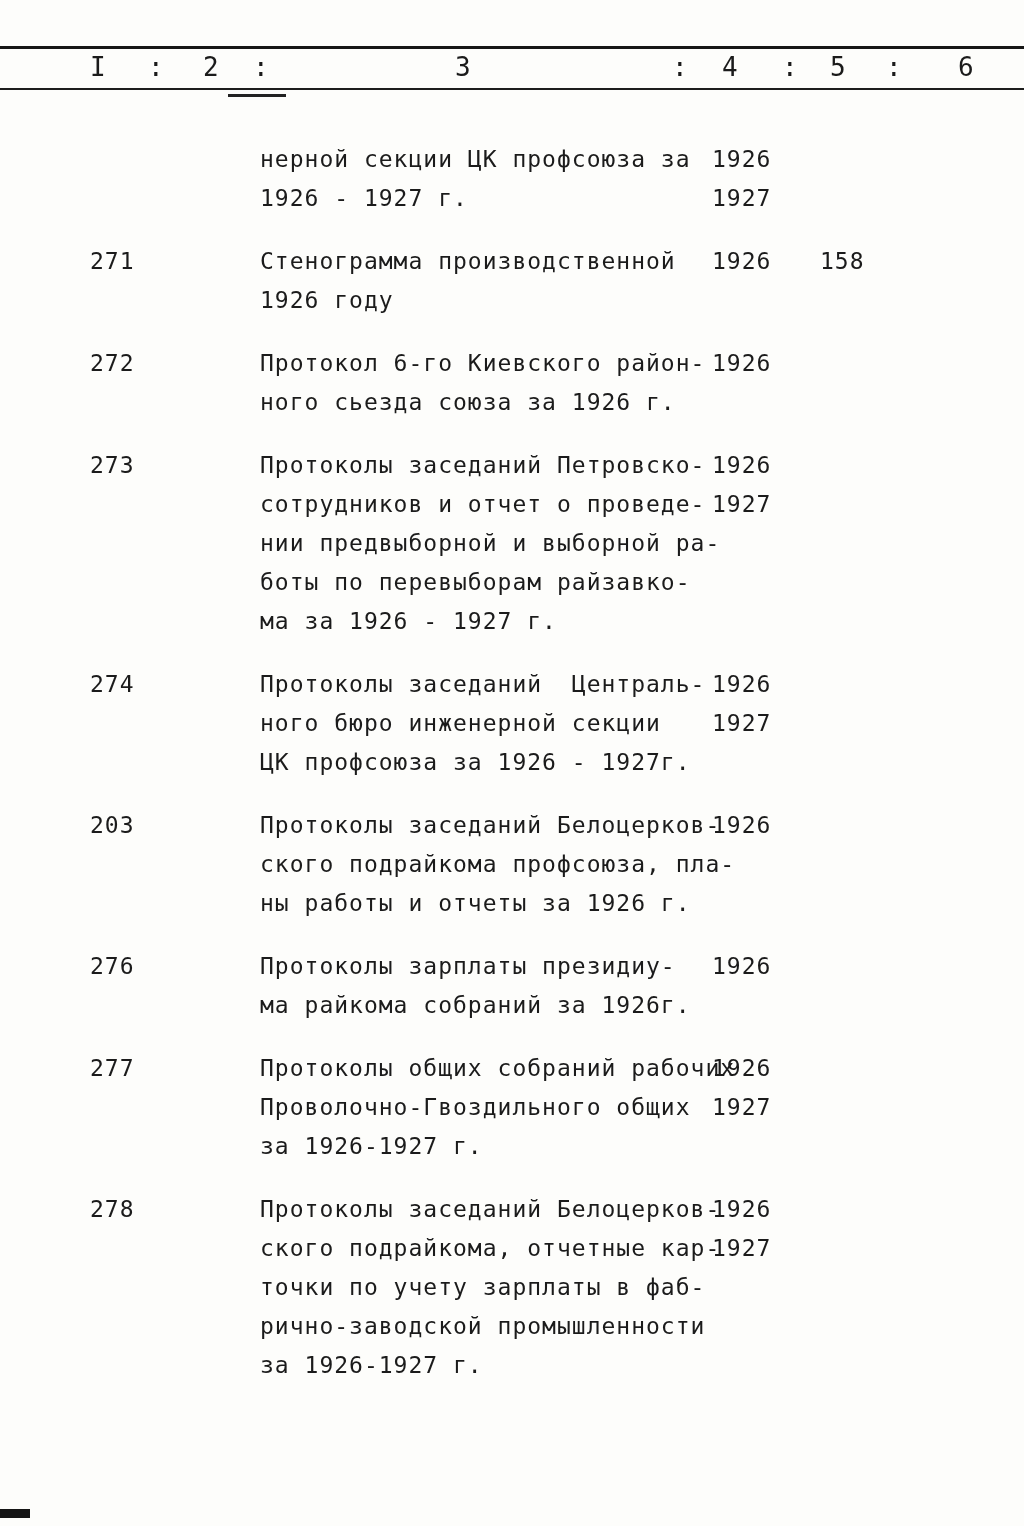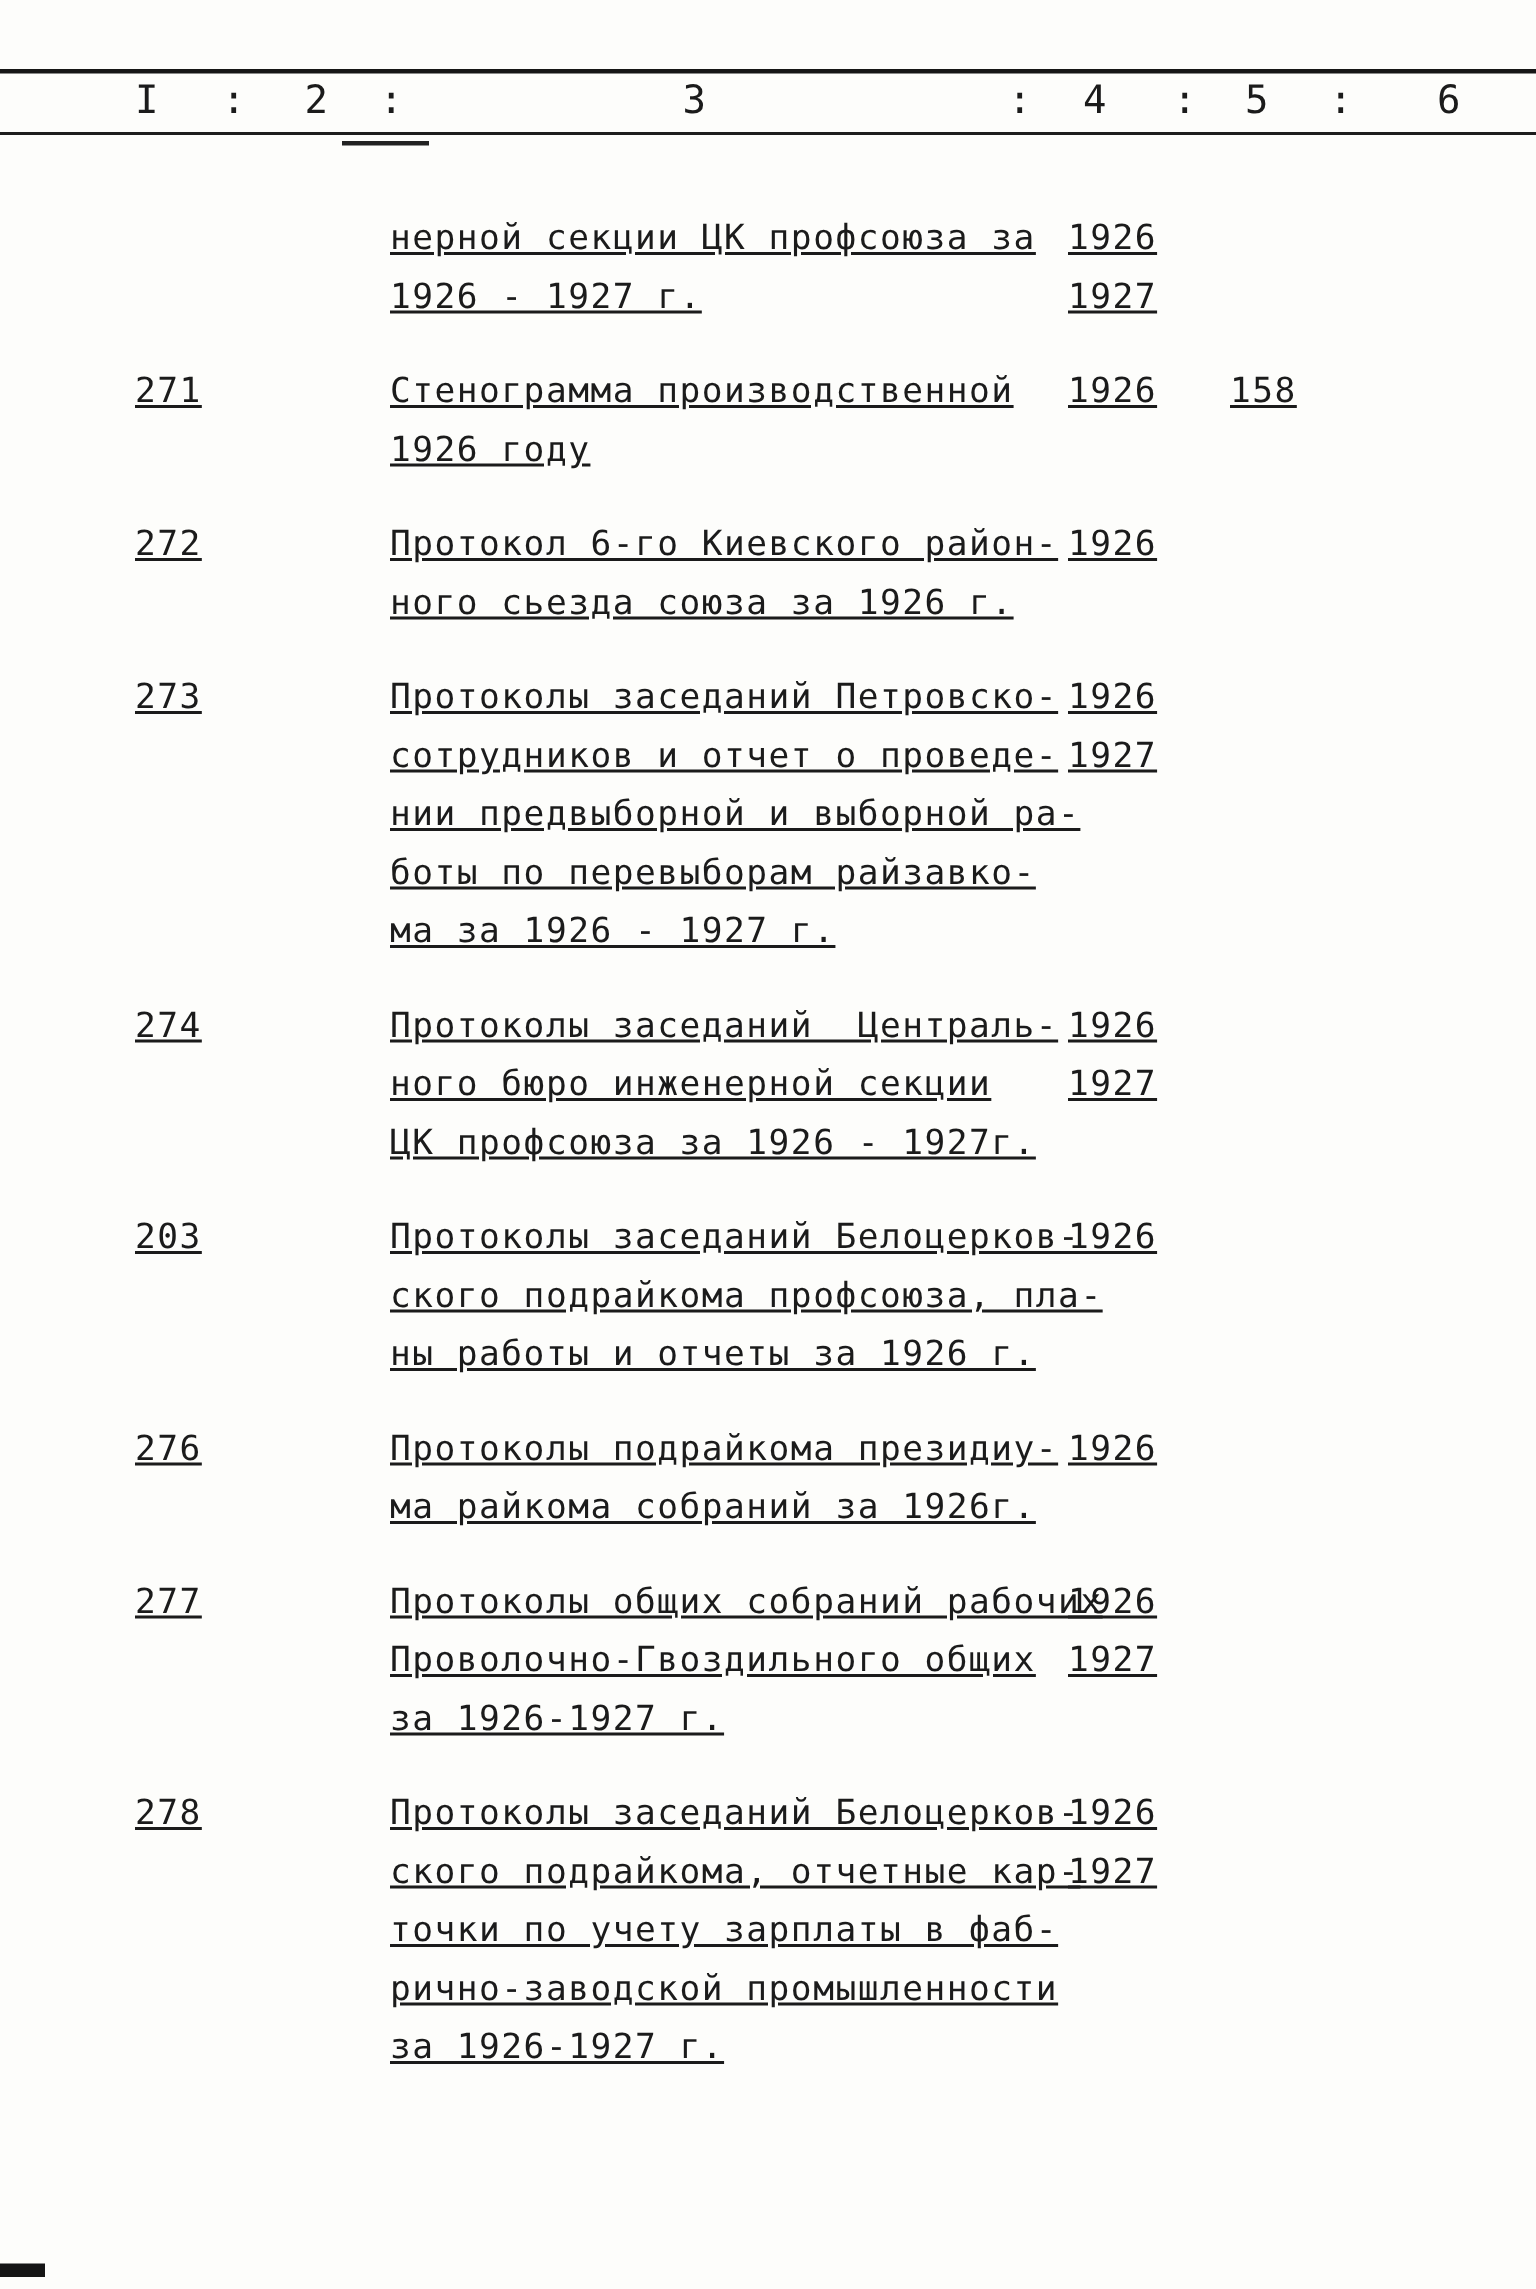--- a/index.html
+++ b/index.html
@@ -49,21 +49,20 @@
     font-size: 26px;
     letter-spacing: 1px;
     white-space: pre;
   }
 
   
   .entries {
     position: absolute;
     top: 96px; left: 0; right: 10px;
     padding-top: 44px;
-    text-decoration: underline;
   }
   .entry {
     display: grid;
     grid-template-columns: 170px 452px 108px 1fr;
     padding-left: 90px;
     margin-bottom: 24px;
     font-size: 23px;
     line-height: 39px;
     letter-spacing: 1px;
   }
@@ -191,21 +190,21 @@
         </div>
     <div class="col-years">
           <div class="year">1926</div>
         </div>
     <div class="col-note"></div>
   </div>
 
   <div class="entry">
     <div class="col-num">276</div>
     <div class="col-desc">
-          <div class="line">Протоколы подрайкома президиу-</div>
+          <div class="line">Протоколы зарплаты президиу-</div>
           <div class="line">ма райкома собраний за 1926г.</div>
         </div>
     <div class="col-years">
           <div class="year">1926</div>
         </div>
     <div class="col-note"></div>
   </div>
 
   <div class="entry">
     <div class="col-num">277</div>

